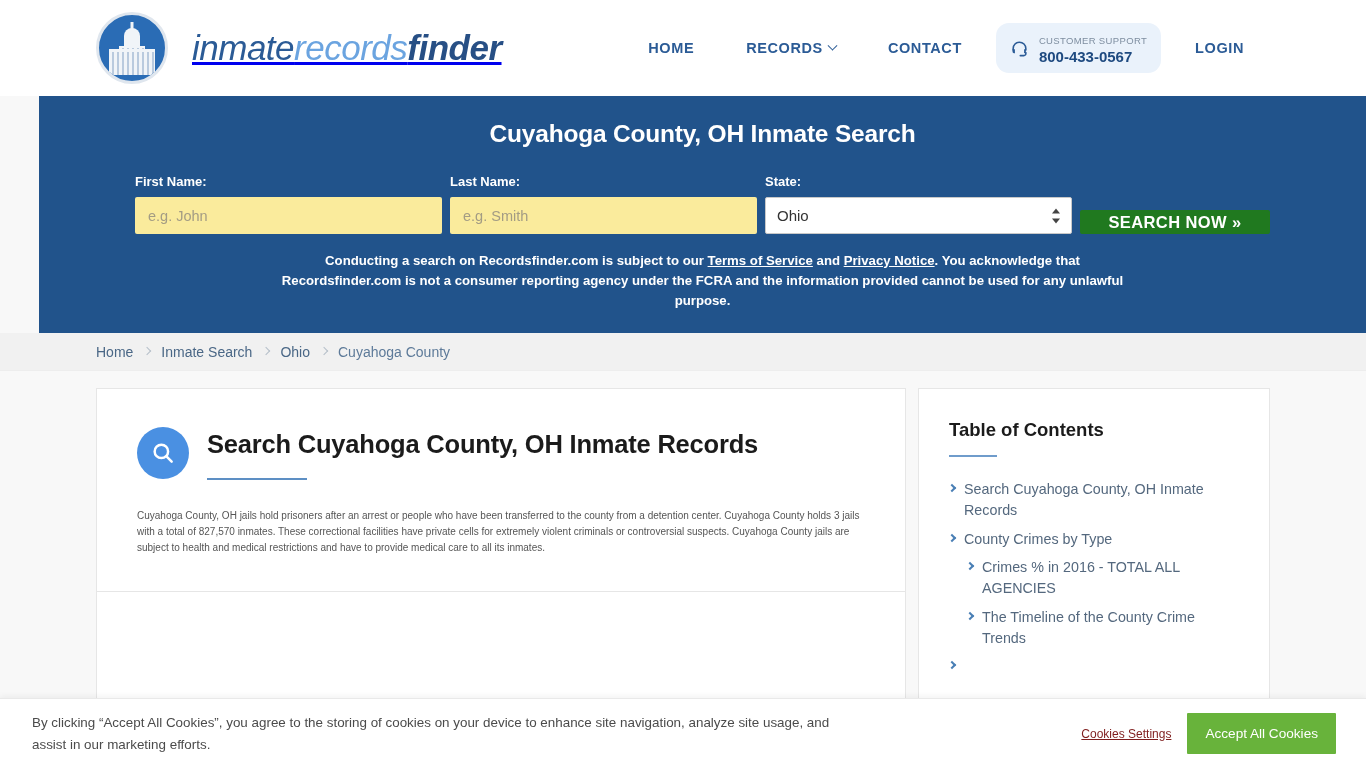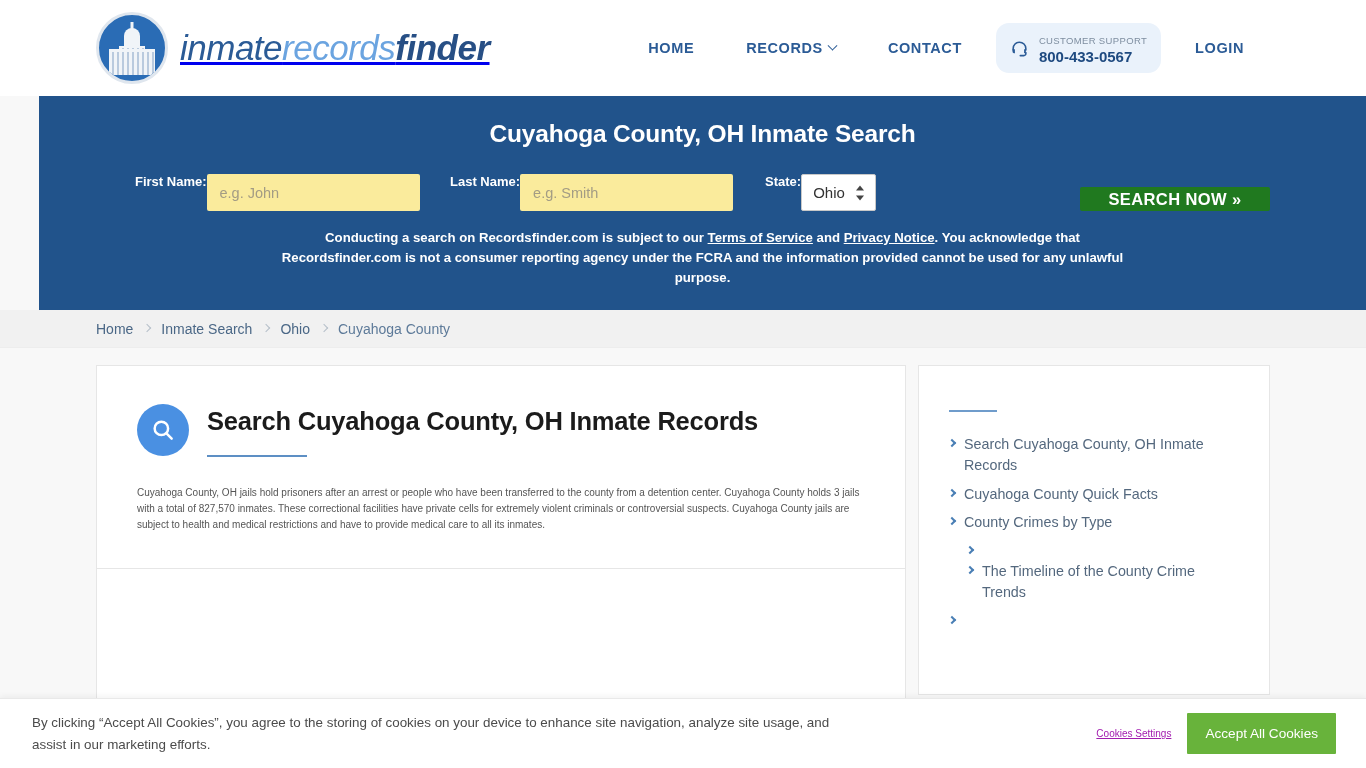--- a/index.html
+++ b/index.html
@@ -14,21 +14,21 @@
   .site-header {
     height: 96px;
     background: #ffffff;
     display: flex;
     align-items: center;
     padding: 0 96px 0 96px;
   }
   .brand {
     display: flex;
     align-items: center;
-    gap: 12px;
+    gap: 24px;
   }
   .brand-logo {
     width: 72px; height: 72px;
     border-radius: 50%;
     background: #2a6cb5;
     border: 3px solid #dfe6ee;
     position: relative;
     overflow: hidden;
     flex: 0 0 auto;
   }
@@ -145,20 +145,21 @@
     letter-spacing: -0.2px;
     margin-bottom: 26px;
   }
   .search-row {
     display: flex;
     align-items: flex-end;
     gap: 0;
   }
   .field {
     display: flex;
+    flex-direction: column;
   }
   .field.first { width: 320px; margin-right: 8px; }
   .field.last  { width: 320px; margin-right: 8px; }
   .field.state { width: 320px; margin-right: 8px; }
   .field-label {
     font-size: 13px;
     font-weight: 700;
     margin-bottom: 8px;
     color: #ffffff;
   }
@@ -384,22 +385,22 @@
     color: #4b4b4b;
     max-width: 800px;
   }
   .cookie-actions {
     margin-left: auto;
     display: flex;
     align-items: center;
     gap: 16px;
   }
   .cookie-settings {
-    font-size: 10px;
-    color: #a21caf;
+    font-size: 12px;
+    color: #7f1d1d;
     text-decoration: underline;
     cursor: pointer;
     background: none;
     border: none;
     font-family: "Liberation Sans", sans-serif;
     text-align: right;
   }
   .cookie-accept {
     background: #68b33b;
     color: #ffffff;
@@ -516,36 +517,34 @@
       </div>
     </div>
     <div class="article-body">
       <p>Cuyahoga County, OH jails hold prisoners after an arrest or people who have been transferred to the county from a detention center. Cuyahoga County holds 3 jails with a total of 827,570 inmates. These correctional facilities have private cells for extremely violent criminals or controversial suspects. Cuyahoga County jails are subject to health and medical restrictions and have to provide medical care to all its inmates.</p>
     </div>
     <div class="article-divider"></div>
     <div class="article-tail"></div>
   </article>
 
   <aside class="toc-card">
+    <h3 class="toc-title">Table of Contents</h3>
     <div class="toc-rule"></div>
     <ul class="toc-list">
       <li class="toc-item">
         <span class="toc-bullet"></span>
         <a class="toc-link" href="#">Search Cuyahoga County, OH Inmate Records</a>
       </li>
       <li class="toc-item">
         <span class="toc-bullet"></span>
-        <a class="toc-link" href="#">Cuyahoga County Quick Facts</a>
-      </li>
-      <li class="toc-item">
-        <span class="toc-bullet"></span>
         <a class="toc-link" href="#">County Crimes by Type</a>
       </li>
       <li class="toc-item sub">
         <span class="toc-bullet"></span>
+        <a class="toc-link" href="#">Crimes % in 2016 - TOTAL ALL AGENCIES</a>
       </li>
       <li class="toc-item sub">
         <span class="toc-bullet"></span>
         <a class="toc-link" href="#">The Timeline of the County Crime Trends</a>
       </li>
       <li class="toc-item">
         <span class="toc-bullet"></span>
       </li>
     </ul>
   </aside>

